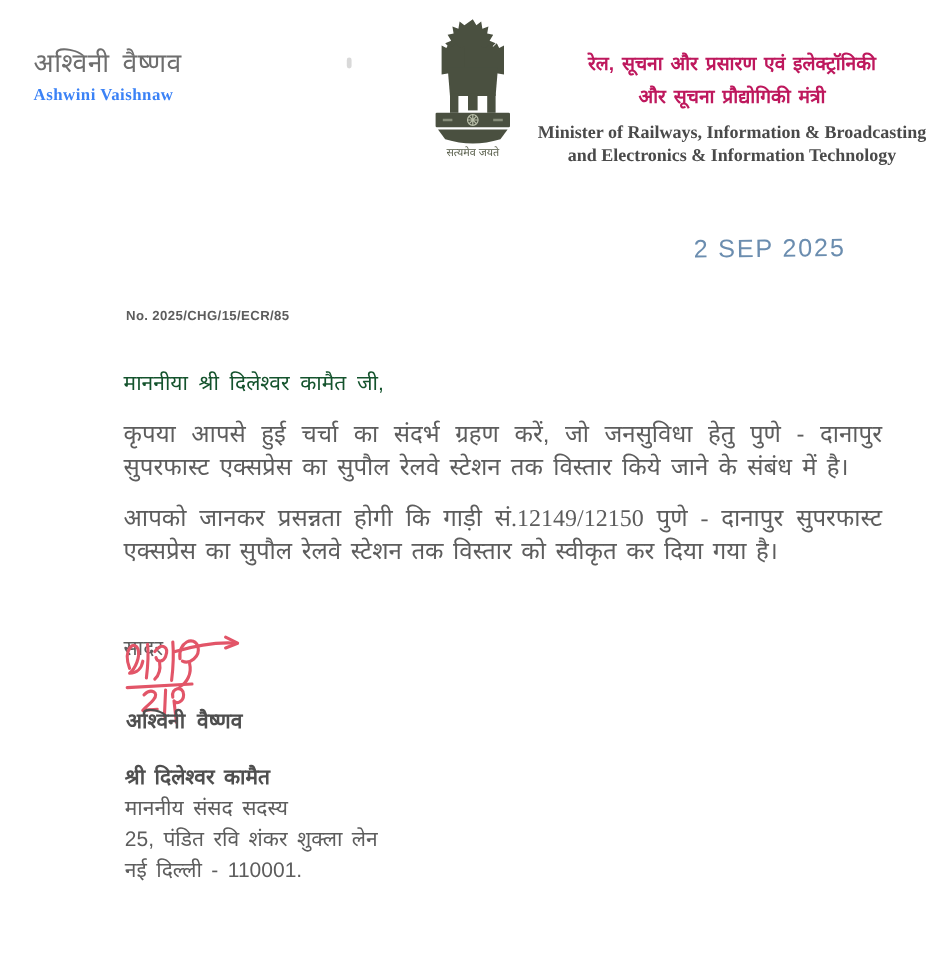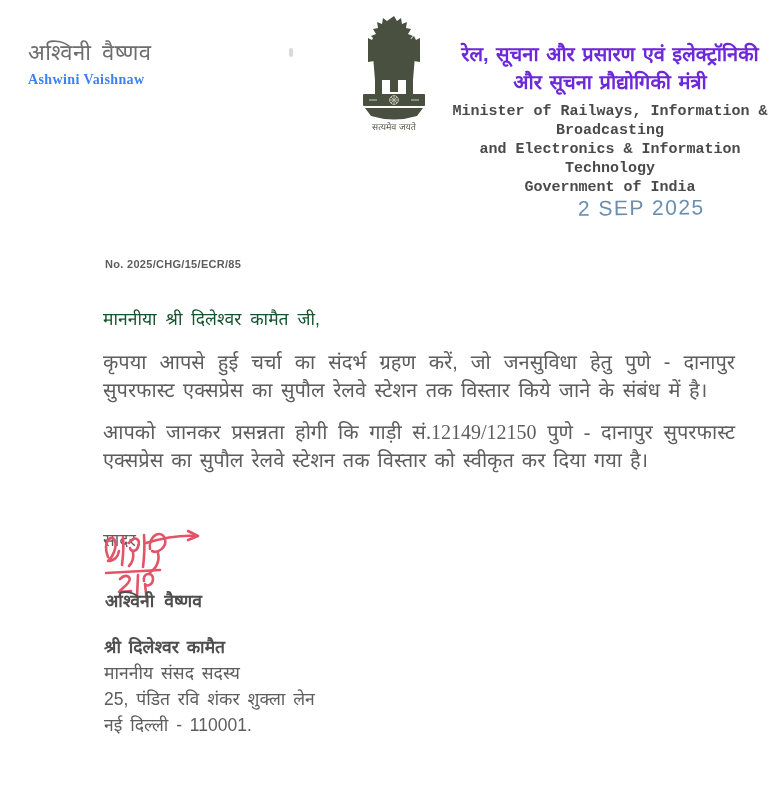--- a/index.html
+++ b/index.html
@@ -15,23 +15,23 @@
   .sender-block { position: absolute; left: 28px; top: 36px; color: #6e6e6e; }
   .sender-hi { font-size: 22px; font-weight: 500; letter-spacing: 0.5px; word-spacing: 4px; }
   .sender-en {
     font-family: "Liberation Serif", serif; font-weight: bold;
     font-size: 14px; margin-top: 6px; color: #3b82f6; letter-spacing: 0.4px;
   }
 
   .emblem-wrap { position: absolute; left: 350px; top: 14px; width: 88px; text-align: center; }
 
   .office-block { position: absolute; left: 442px; top: 40px; width: 336px; text-align: center; }
-  .office-hi { font-size: 20px; line-height: 28px; color: #6d28d9; font-weight: 600; word-spacing: 2px; }
+  .office-hi { font-size: 16px; line-height: 28px; color: #be185d; font-weight: 600; word-spacing: 2px; }
   .office-en {
-    font-family: Liberation Mono, monospace; font-weight: bold;
+    font-family: Liberation Serif, serif; font-weight: bold;
     font-size: 15px; line-height: 19px; color: #4a4a4a; margin-top: 6px;
   }
   .date-stamp {
     position: absolute; left: 578px; top: 196px;
     font-size: 21px; letter-spacing: 1.5px; color: #5f84a9;
     font-family: "Liberation Sans", sans-serif; font-stretch: condensed;
     transform: rotate(-0.6deg); opacity: 0.92; white-space: nowrap;
   }
 
   
@@ -98,21 +98,20 @@
   </div>
 
   <div class="office-block">
     <div class="office-hi">
       <div>रेल, सूचना और प्रसारण एवं इलेक्ट्रॉनिकी</div>
       <div>और सूचना प्रौद्योगिकी मंत्री</div>
     </div>
     <div class="office-en">
       <div>Minister of Railways, Information &amp; Broadcasting</div>
       <div>and Electronics &amp; Information Technology</div>
-      <div>Government of India</div>
     </div>
   </div>
 
   <div class="date-stamp">2 SEP 2025</div>
 
   <div class="ref-no">No. 2025/CHG/15/ECR/85</div>
   <div class="salutation">माननीया श्री दिलेश्वर कामैत जी,</div>
   <div class="para para1">कृपया आपसे हुई चर्चा का संदर्भ ग्रहण करें, जो जनसुविधा हेतु पुणे - दानापुर सुपरफास्ट एक्सप्रेस का सुपौल रेलवे स्टेशन तक विस्तार किये जाने के संबंध में है।</div>
   <div class="para para2">आपको जानकर प्रसन्नता होगी कि गाड़ी सं.12149/12150 पुणे - दानापुर सुपरफास्ट एक्सप्रेस का सुपौल रेलवे स्टेशन तक विस्तार को स्वीकृत कर दिया गया है।</div>
   <div class="closing">सादर,</div>

